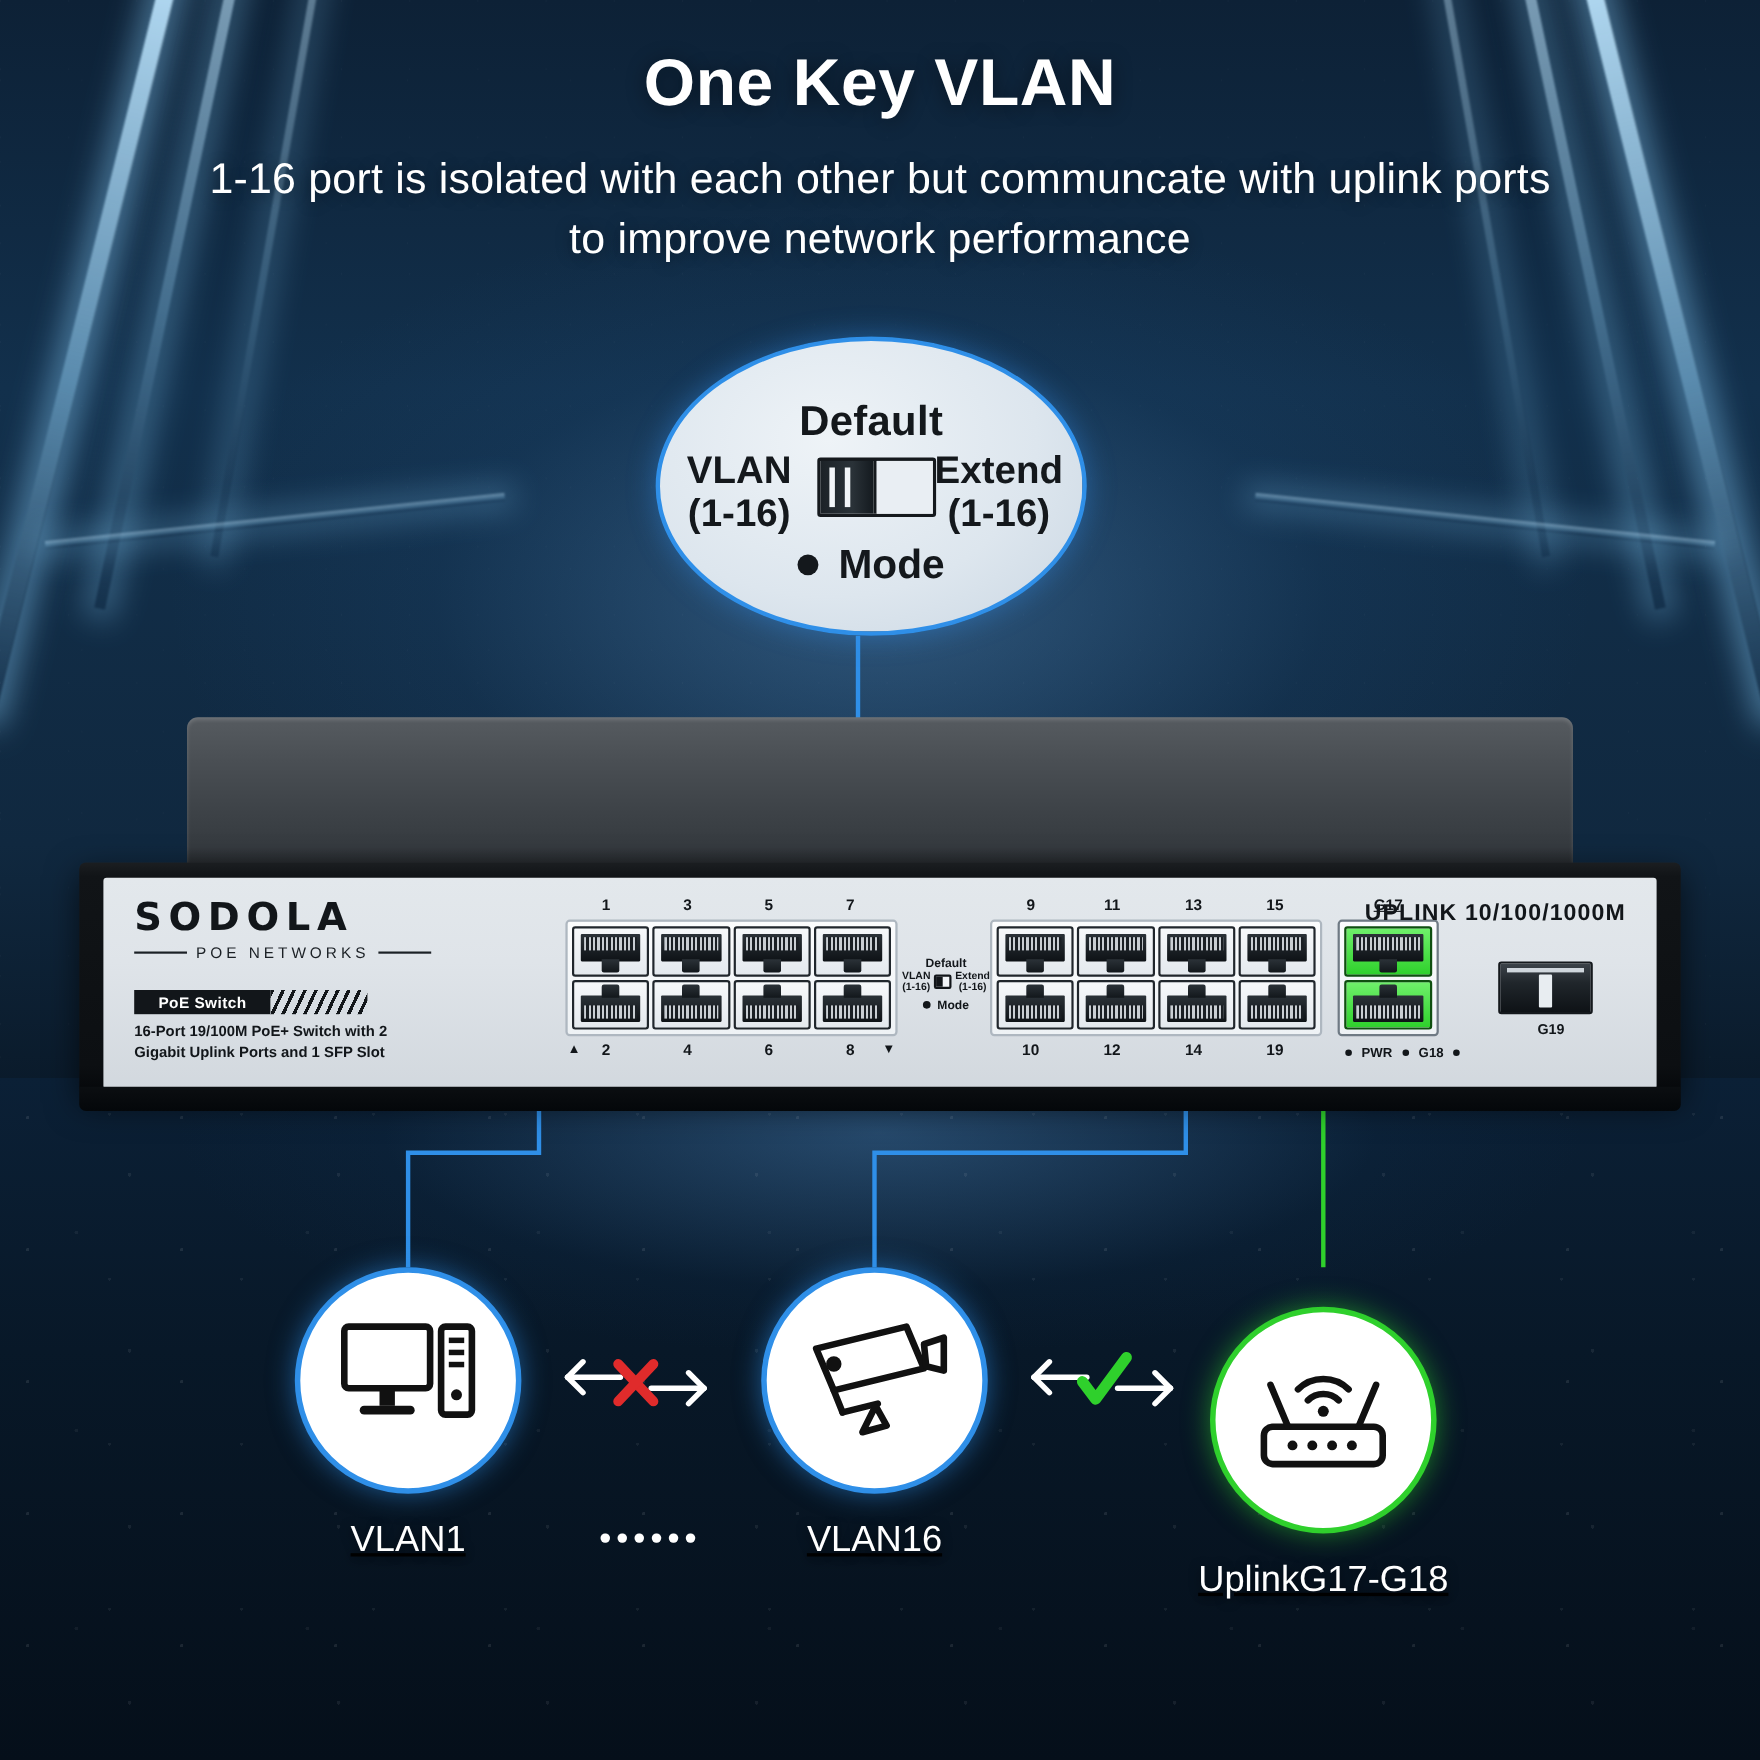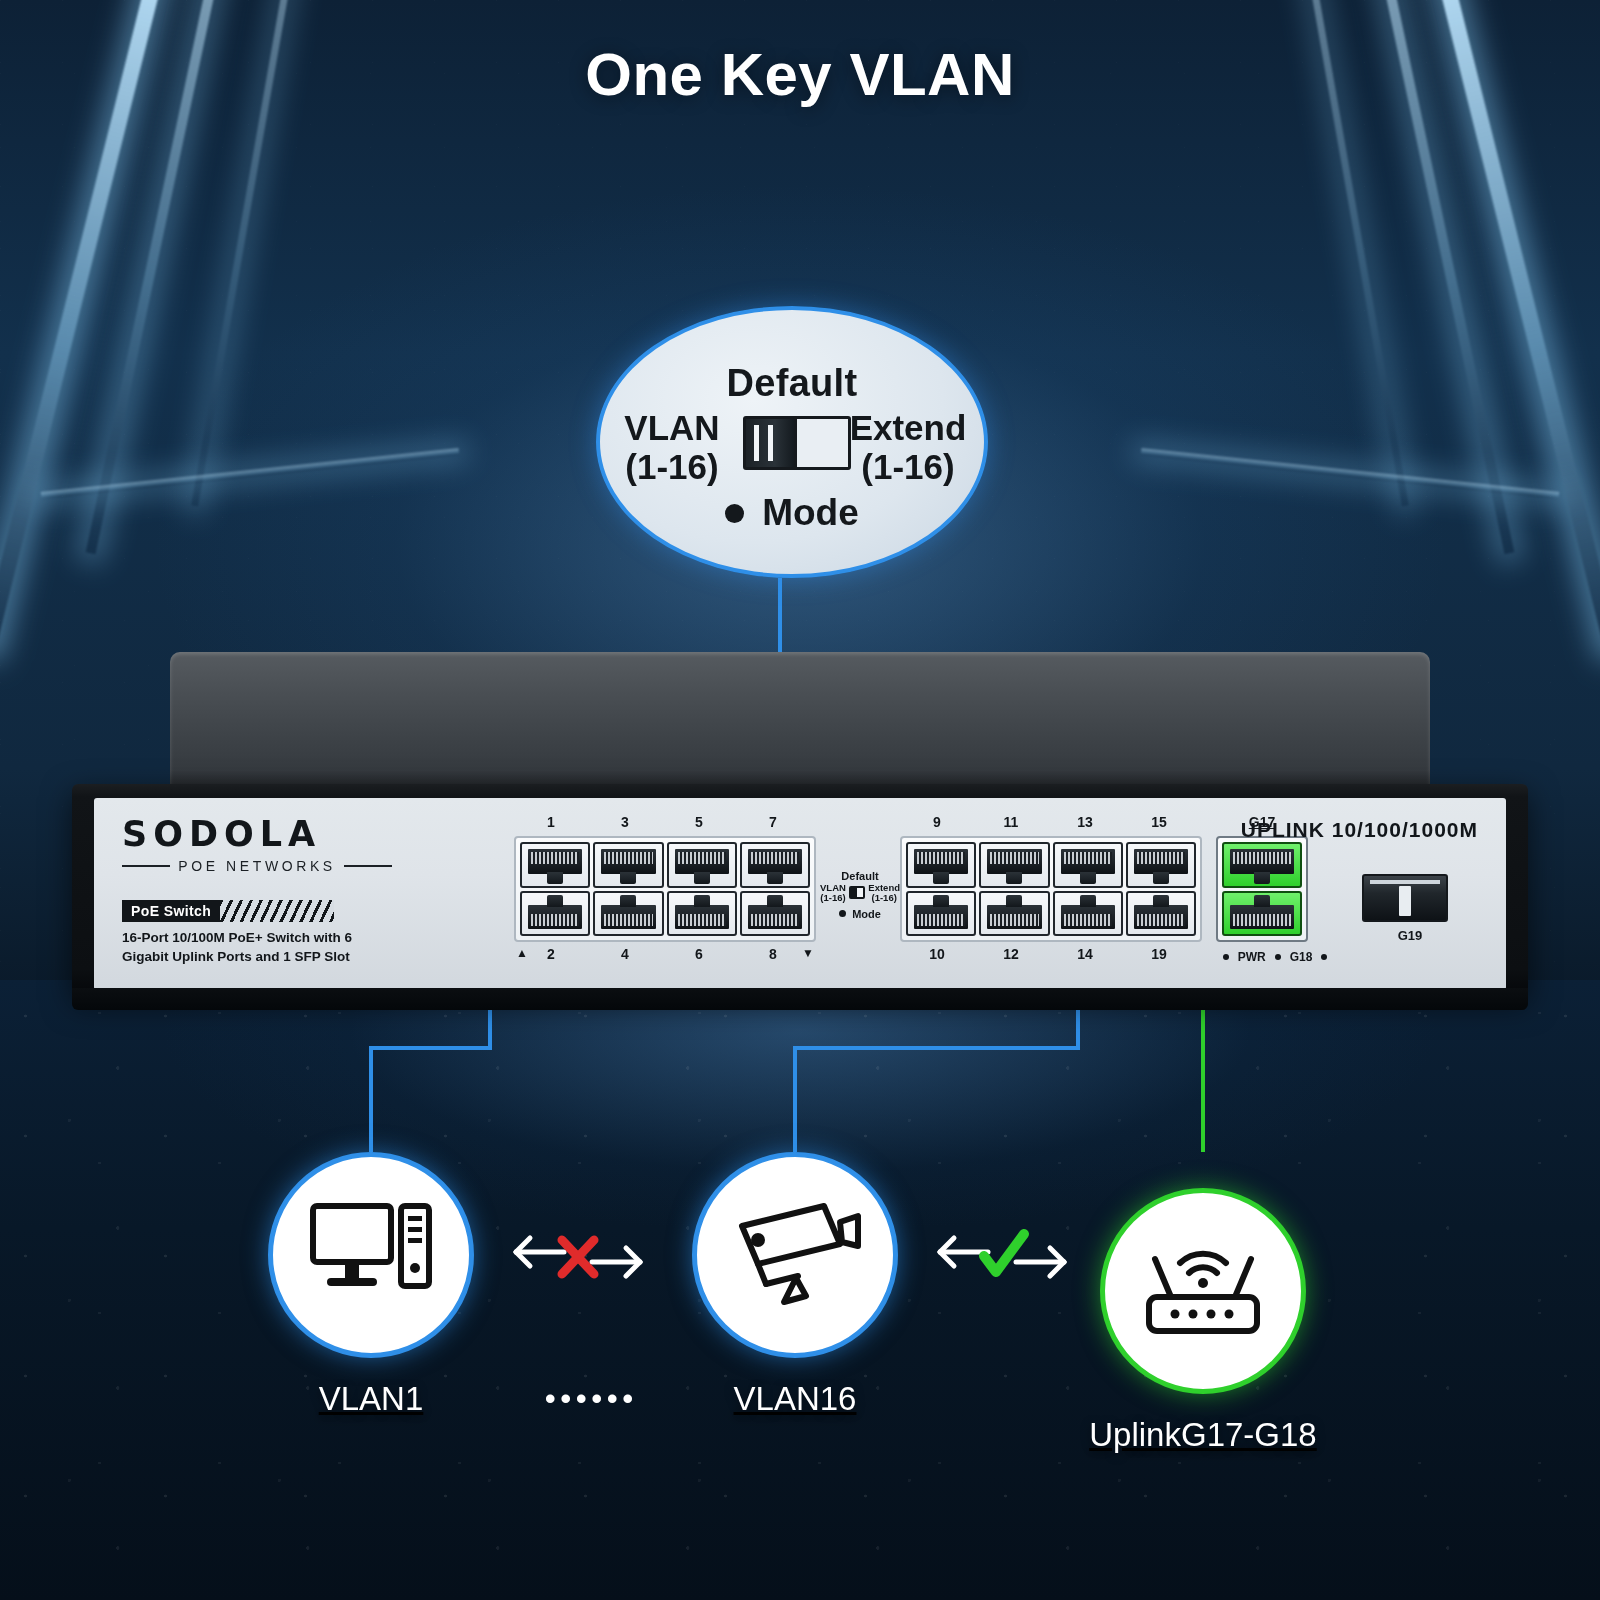--- a/index.html
+++ b/index.html
@@ -152,21 +152,21 @@
   #brand-sub {
     margin-top: 4px; font-size: 14px; letter-spacing: 3.6px; color: #1b2025; font-weight: 400;
     display: flex; align-items: center; gap: 8px; white-space: nowrap;
   }
   #brand-sub .rule { flex: 1; height: 2px; background: #1b2025; }
   #poe-chip {
     margin-top: 26px; display: flex; align-items: stretch; gap: 0; width: 212px;
   }
   #poe-chip .lab {
     background: #12161a; color: #fff; font-size: 14px; font-weight: 700;
-    padding: 3px 9px; letter-spacing: .4px;
+    padding: 3px 22px; letter-spacing: .4px;
   }
   #poe-chip .hatch {
     flex: 1;
     background: repeating-linear-gradient(115deg, #12161a 0 3px, #d7dde3 3px 9px);
   }
   #poe-desc {
     margin-top: 7px; font-size: 13.5px; line-height: 1.38; color: #12161a; font-weight: 700;
     width: 240px;
   }
 
@@ -317,20 +317,21 @@
   <div class="beam b6"></div>
   <div class="beam h1"></div>
   <div class="beam h2"></div>
   <div class="floor">
     <div class="floor-speck"></div>
   </div>
 </div>
 
 <div id="header">
   <div id="title">One Key VLAN</div>
+  <div id="subtitle">1-16 port is isolated with each other but communcate with uplink ports to improve network performance</div>
 </div>
 
 <svg id="wires" width="1600" height="1600">
 
   <path d="M 780 578 L 780 930" stroke="#2f8fe8" stroke-width="4" fill="none"></path>
 
   <path d="M 371 1152 L 371 1048 L 490 1048 L 490 968" stroke="#2f8fe8" stroke-width="4" fill="none"></path>
 
   <path d="M 795 1152 L 795 1048 L 1078 1048 L 1078 968" stroke="#2f8fe8" stroke-width="4" fill="none"></path>
 
@@ -371,21 +372,21 @@
         <div id="brand-name">SODOLA</div>
         <div id="brand-sub">
           <span class="rule"></span>
           <span>POE NETWORKS</span>
           <span class="rule"></span>
         </div>
         <div id="poe-chip">
           <span class="lab">PoE Switch</span>
           <span class="hatch"></span>
         </div>
-        <div id="poe-desc">16-Port 10/100M PoE+ Switch with 6 Gigabit Uplink Ports and 1 SFP Slot</div>
+        <div id="poe-desc">16-Port 19/100M PoE+ Switch with 2 Gigabit Uplink Ports and 1 SFP Slot</div>
       </div>
 
       <div class="port-group" id="grp-a">
         <div class="pg-box">
           <div class="jack">
               <span class="shell"></span>
               <span class="pins"></span>
               <span class="tab"></span>
             </div>
           <div class="jack">

